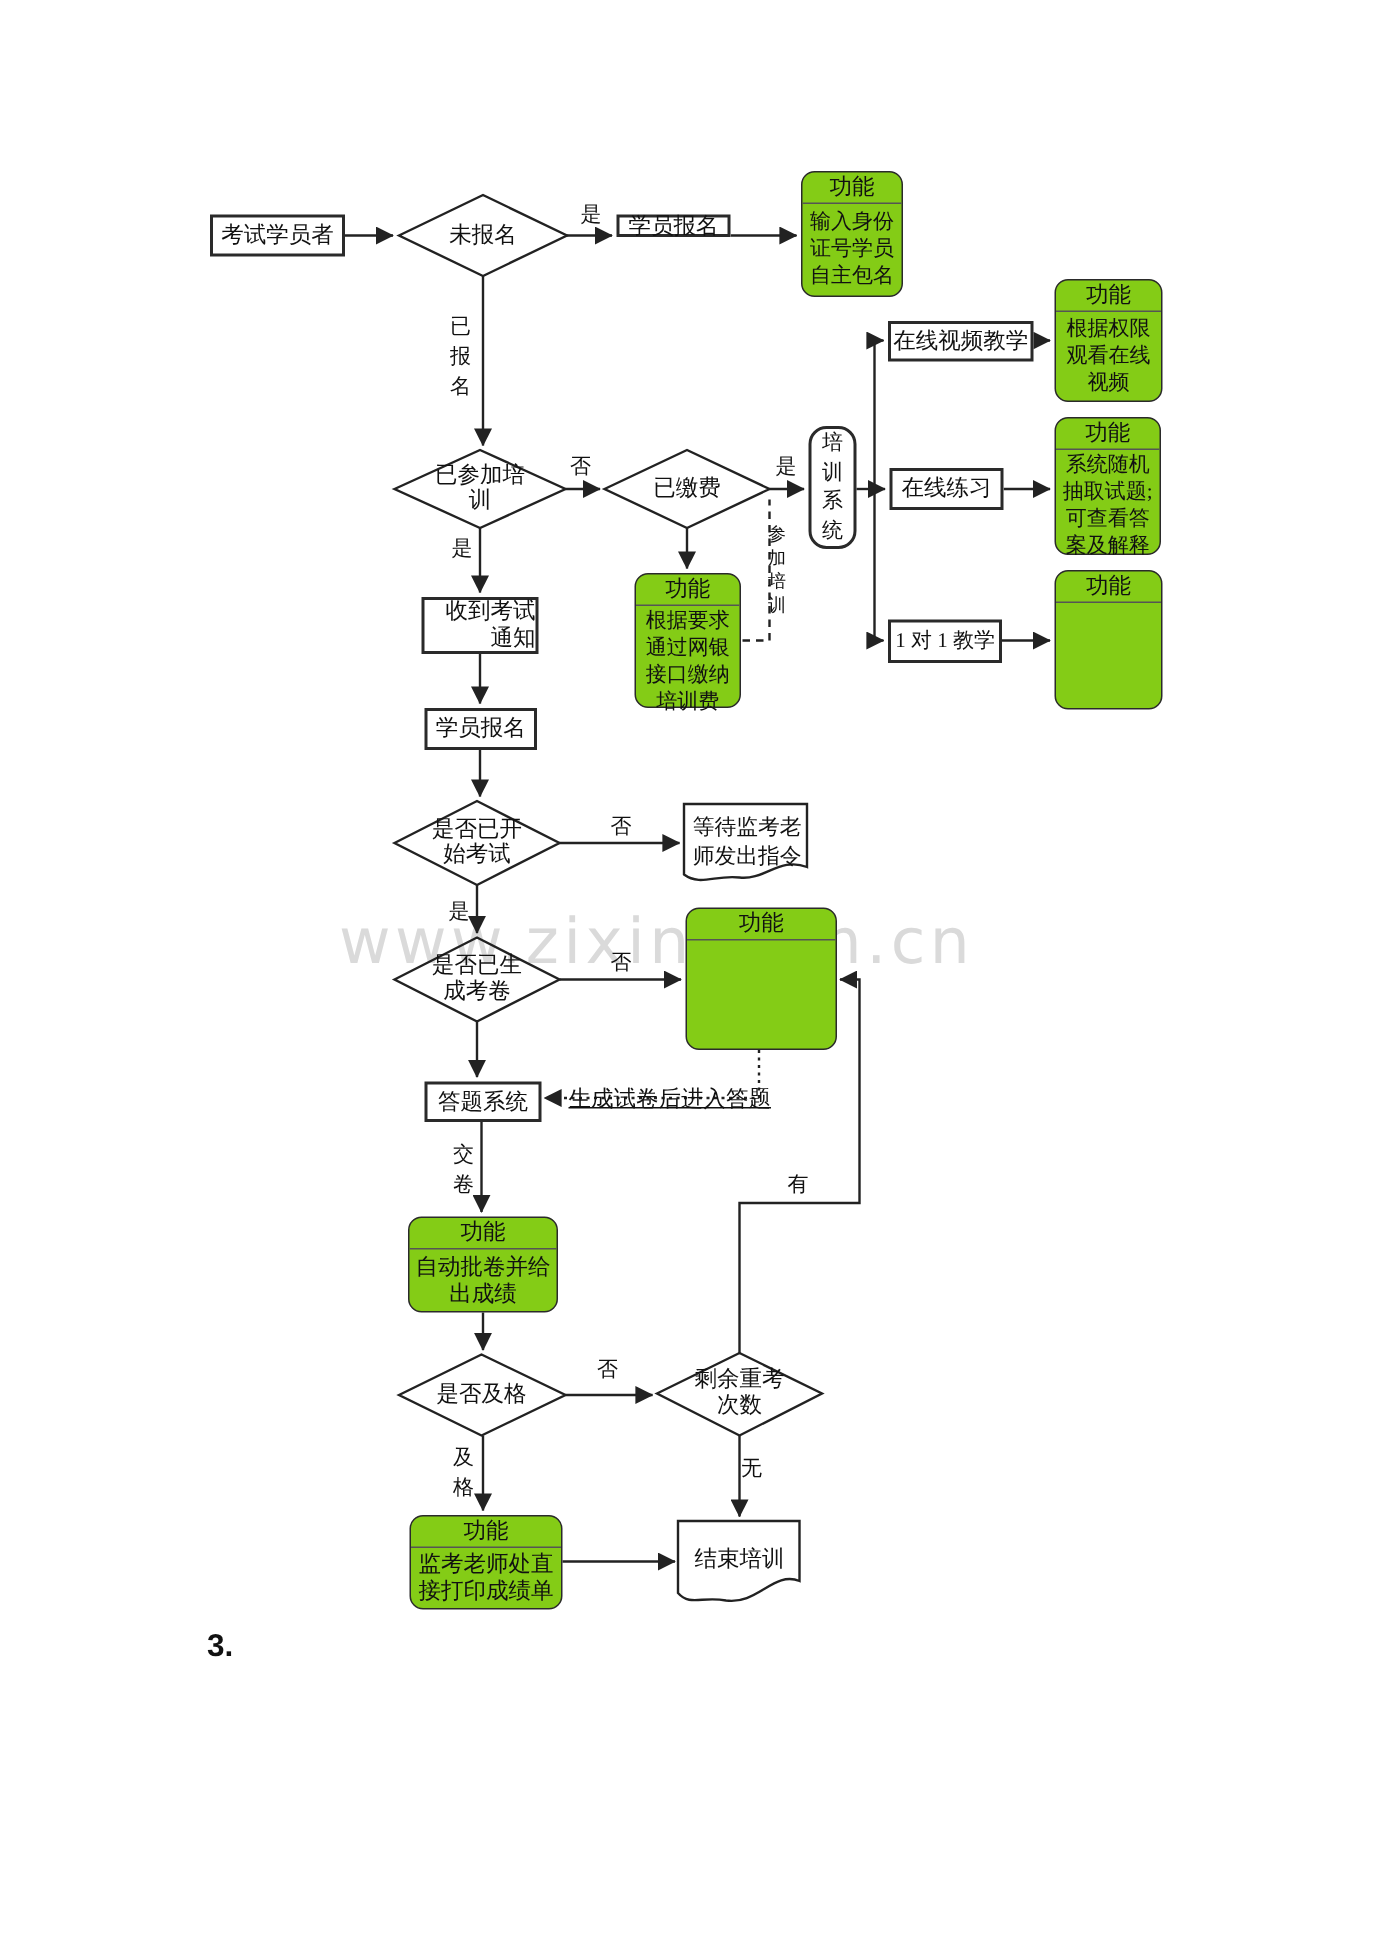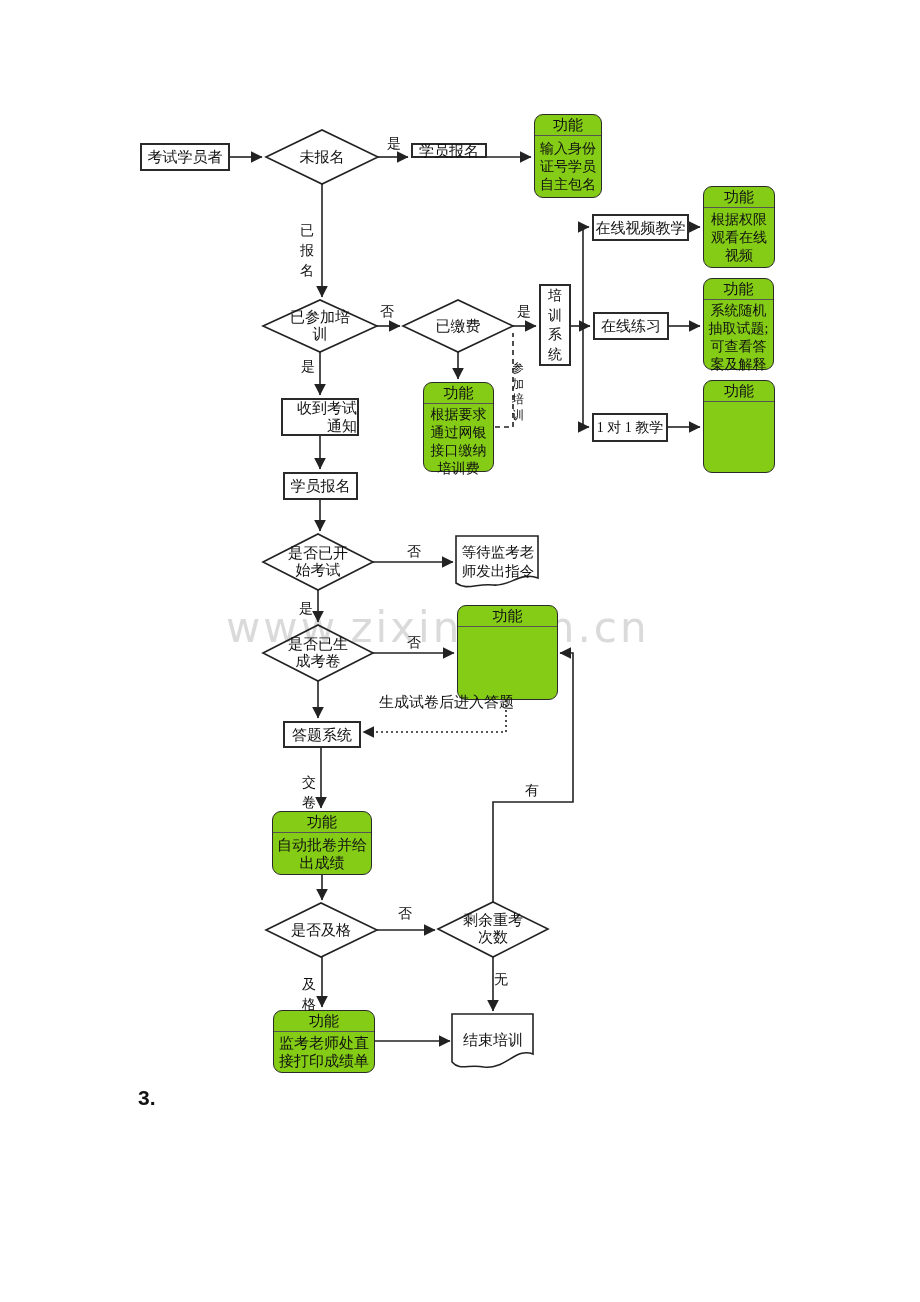--- a/index.html
+++ b/index.html
@@ -16,21 +16,21 @@
   .vrect .vt{width:15px;font-size:14px;line-height:19.5px;text-align:center;}
   .func{position:absolute;z-index:2;box-sizing:border-box;border:1.8px solid #2a2a2a;border-radius:9px;
         background:#84cc16;display:flex;flex-direction:column;}
   .func .t{text-align:center;font-size:15px;line-height:16px;padding:2px 0 2px;border-bottom:1px solid #555;}
   .func .b{flex:1;display:flex;align-items:center;justify-content:center;text-align:center;
            font-size:14px;line-height:18px;padding:2px 1px;}
   .func .b.big{font-size:15px;}
   .dtext{position:absolute;z-index:2;text-align:center;font-size:15px;line-height:17px;}
   .doctext{position:absolute;z-index:2;text-align:center;font-size:14.5px;line-height:19px;}
   .lbl{position:absolute;z-index:2;font-size:14px;line-height:16px;}
-  .vlbl{width:16px;text-align:center;line-height:20px;margin-top:12px;}
+  .vlbl{width:16px;text-align:center;line-height:20px;}
   .small{font-size:12px;line-height:15.5px;width:14px;}
   .nowrap{white-space:nowrap;}
   .secnum{position:absolute;z-index:2;font-family:"Liberation Sans","DejaVu Sans",sans-serif;
           font-weight:bold;font-size:21px;}
 </style>
 </head>
 <body>
 
 <div class="canvas">
 
@@ -91,21 +91,21 @@
 
       <path d="M456,536 H538 V578 C520,571 510,587 493,585 C477,583 467,591 456,583 Z" fill="#fff"></path>
       <path d="M452,1014 H533 V1054 C516,1047 505,1070 484,1067 C468,1064 460,1071 452,1062 Z" fill="#fff"></path>
     </g>
   </svg>
 
   <div class="rect nowrap" style="left:140px;top:143px;width:90px;height:28px;">考试学员者</div>
   <div class="rect nowrap" style="left:411px;top:143px;width:76px;height:15px;">学员报名</div>
   <div class="rect" style="left:281px;top:398px;width:78px;height:38px;">收到考试通知</div>
   <div class="rect nowrap" style="left:283px;top:472px;width:75px;height:28px;">学员报名</div>
-  <div class="vrect" style="left:539px;top:284px;width:32px;height:82px;">
+  <div class="vrect" style="left:539px;top:284px;width:32px;height:82px;border-radius:12px;">
       <div class="vt">培训系统</div>
     </div>
   <div class="rect nowrap" style="left:592px;top:214px;width:97px;height:27px;">在线视频教学</div>
   <div class="rect nowrap" style="left:593px;top:312px;width:76px;height:28px;">在线练习</div>
   <div class="rect nowrap" style="left:592px;top:413px;width:76px;height:29px;font-size:14px;">1 对 1 教学</div>
   <div class="rect nowrap" style="left:283px;top:721px;width:78px;height:27px;">答题系统</div>
 
   <div class="func" style="left:534px;top:114px;width:68px;height:84px;">
     <div class="t">功能</div>
     <div class="b">输入身份证号学员自主包名</div>
@@ -150,21 +150,21 @@
 
   <div class="lbl" style="left:387px;top:136px;">是</div>
   <div class="lbl vlbl" style="left:299px;top:209px;">已报名</div>
   <div class="lbl" style="left:380px;top:304px;">否</div>
   <div class="lbl" style="left:517px;top:304px;">是</div>
   <div class="lbl vlbl small" style="left:511px;top:349px;">参加培训</div>
   <div class="lbl" style="left:301px;top:359px;">是</div>
   <div class="lbl" style="left:407px;top:544px;">否</div>
   <div class="lbl" style="left:299px;top:601px;">是</div>
   <div class="lbl" style="left:407px;top:635px;">否</div>
-  <div class="lbl nowrap" style="left:379px;top:694px;font-size:15px;">生成试卷后进入答题</div>
+  <div class="lbl nowrap" style="left:379px;top:725px;font-size:15px;text-decoration:underline;">生成试卷后进入答题</div>
   <div class="lbl vlbl" style="left:301px;top:761px;">交卷</div>
   <div class="lbl" style="left:525px;top:783px;">有</div>
   <div class="lbl" style="left:398px;top:906px;">否</div>
   <div class="lbl vlbl" style="left:301px;top:963px;">及格</div>
   <div class="lbl" style="left:494px;top:972px;">无</div>
 
   <div class="secnum" style="left:138px;top:1086px;">3.</div>
 
 </div>
 

